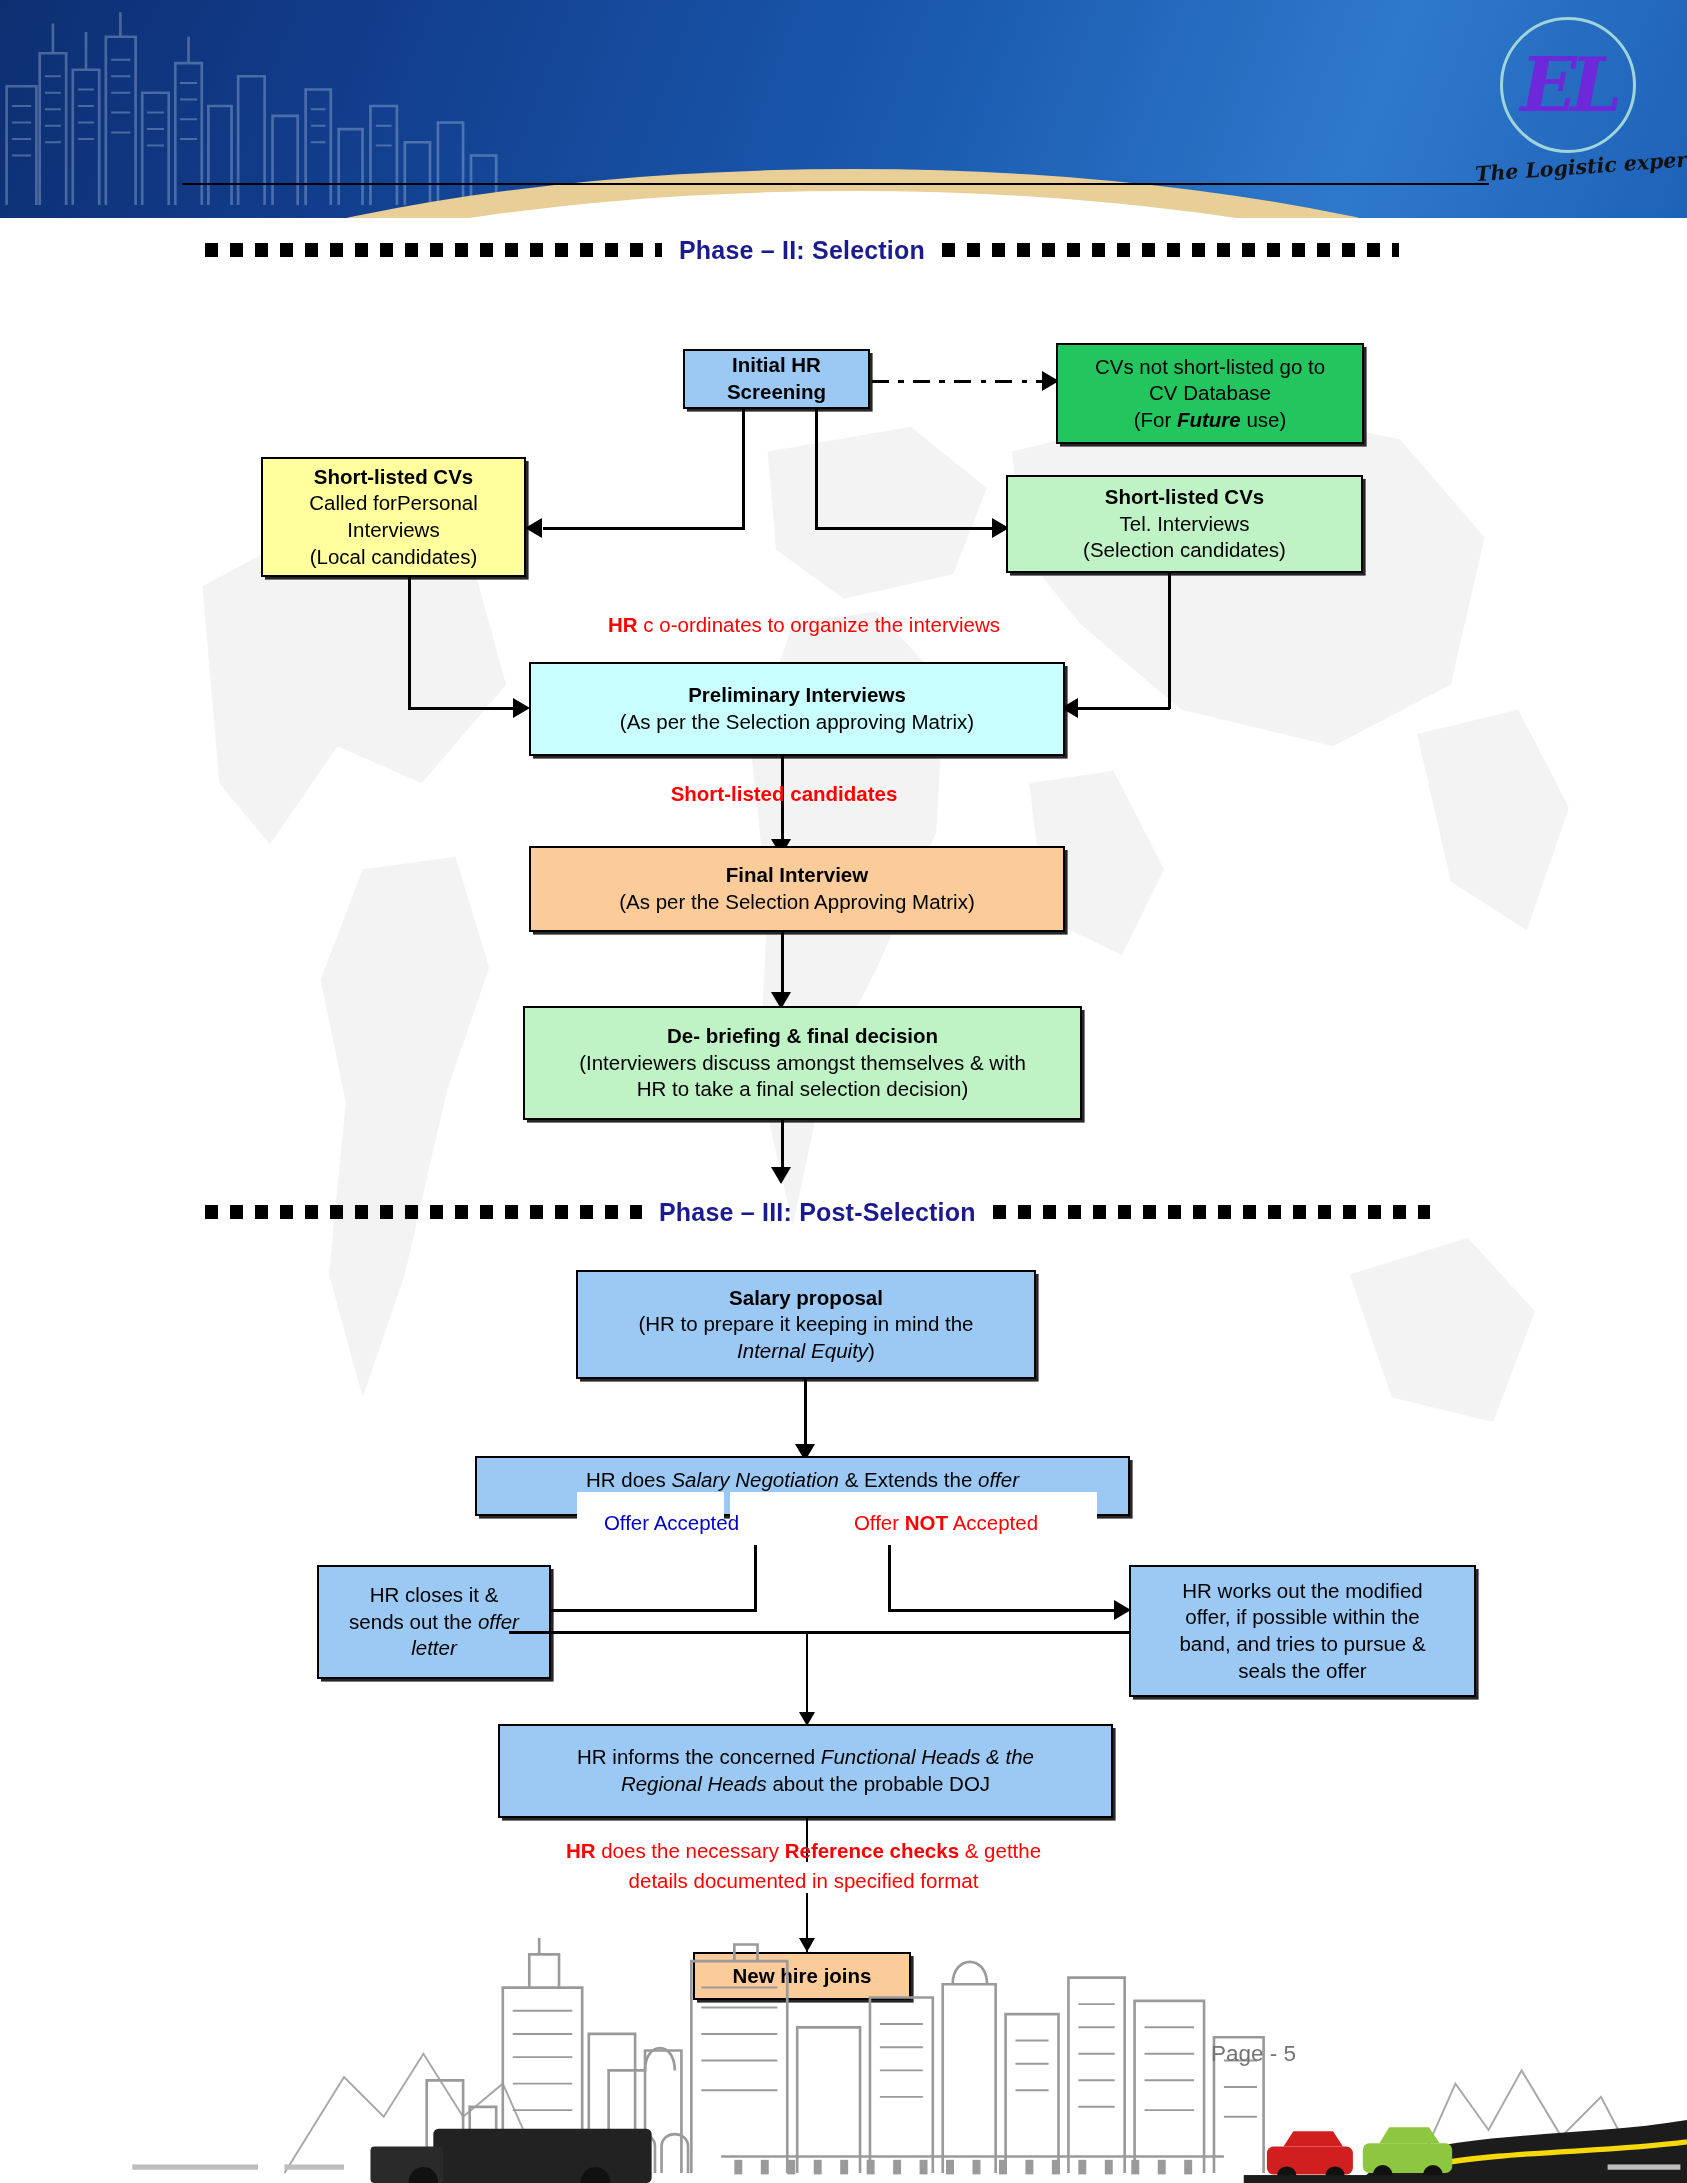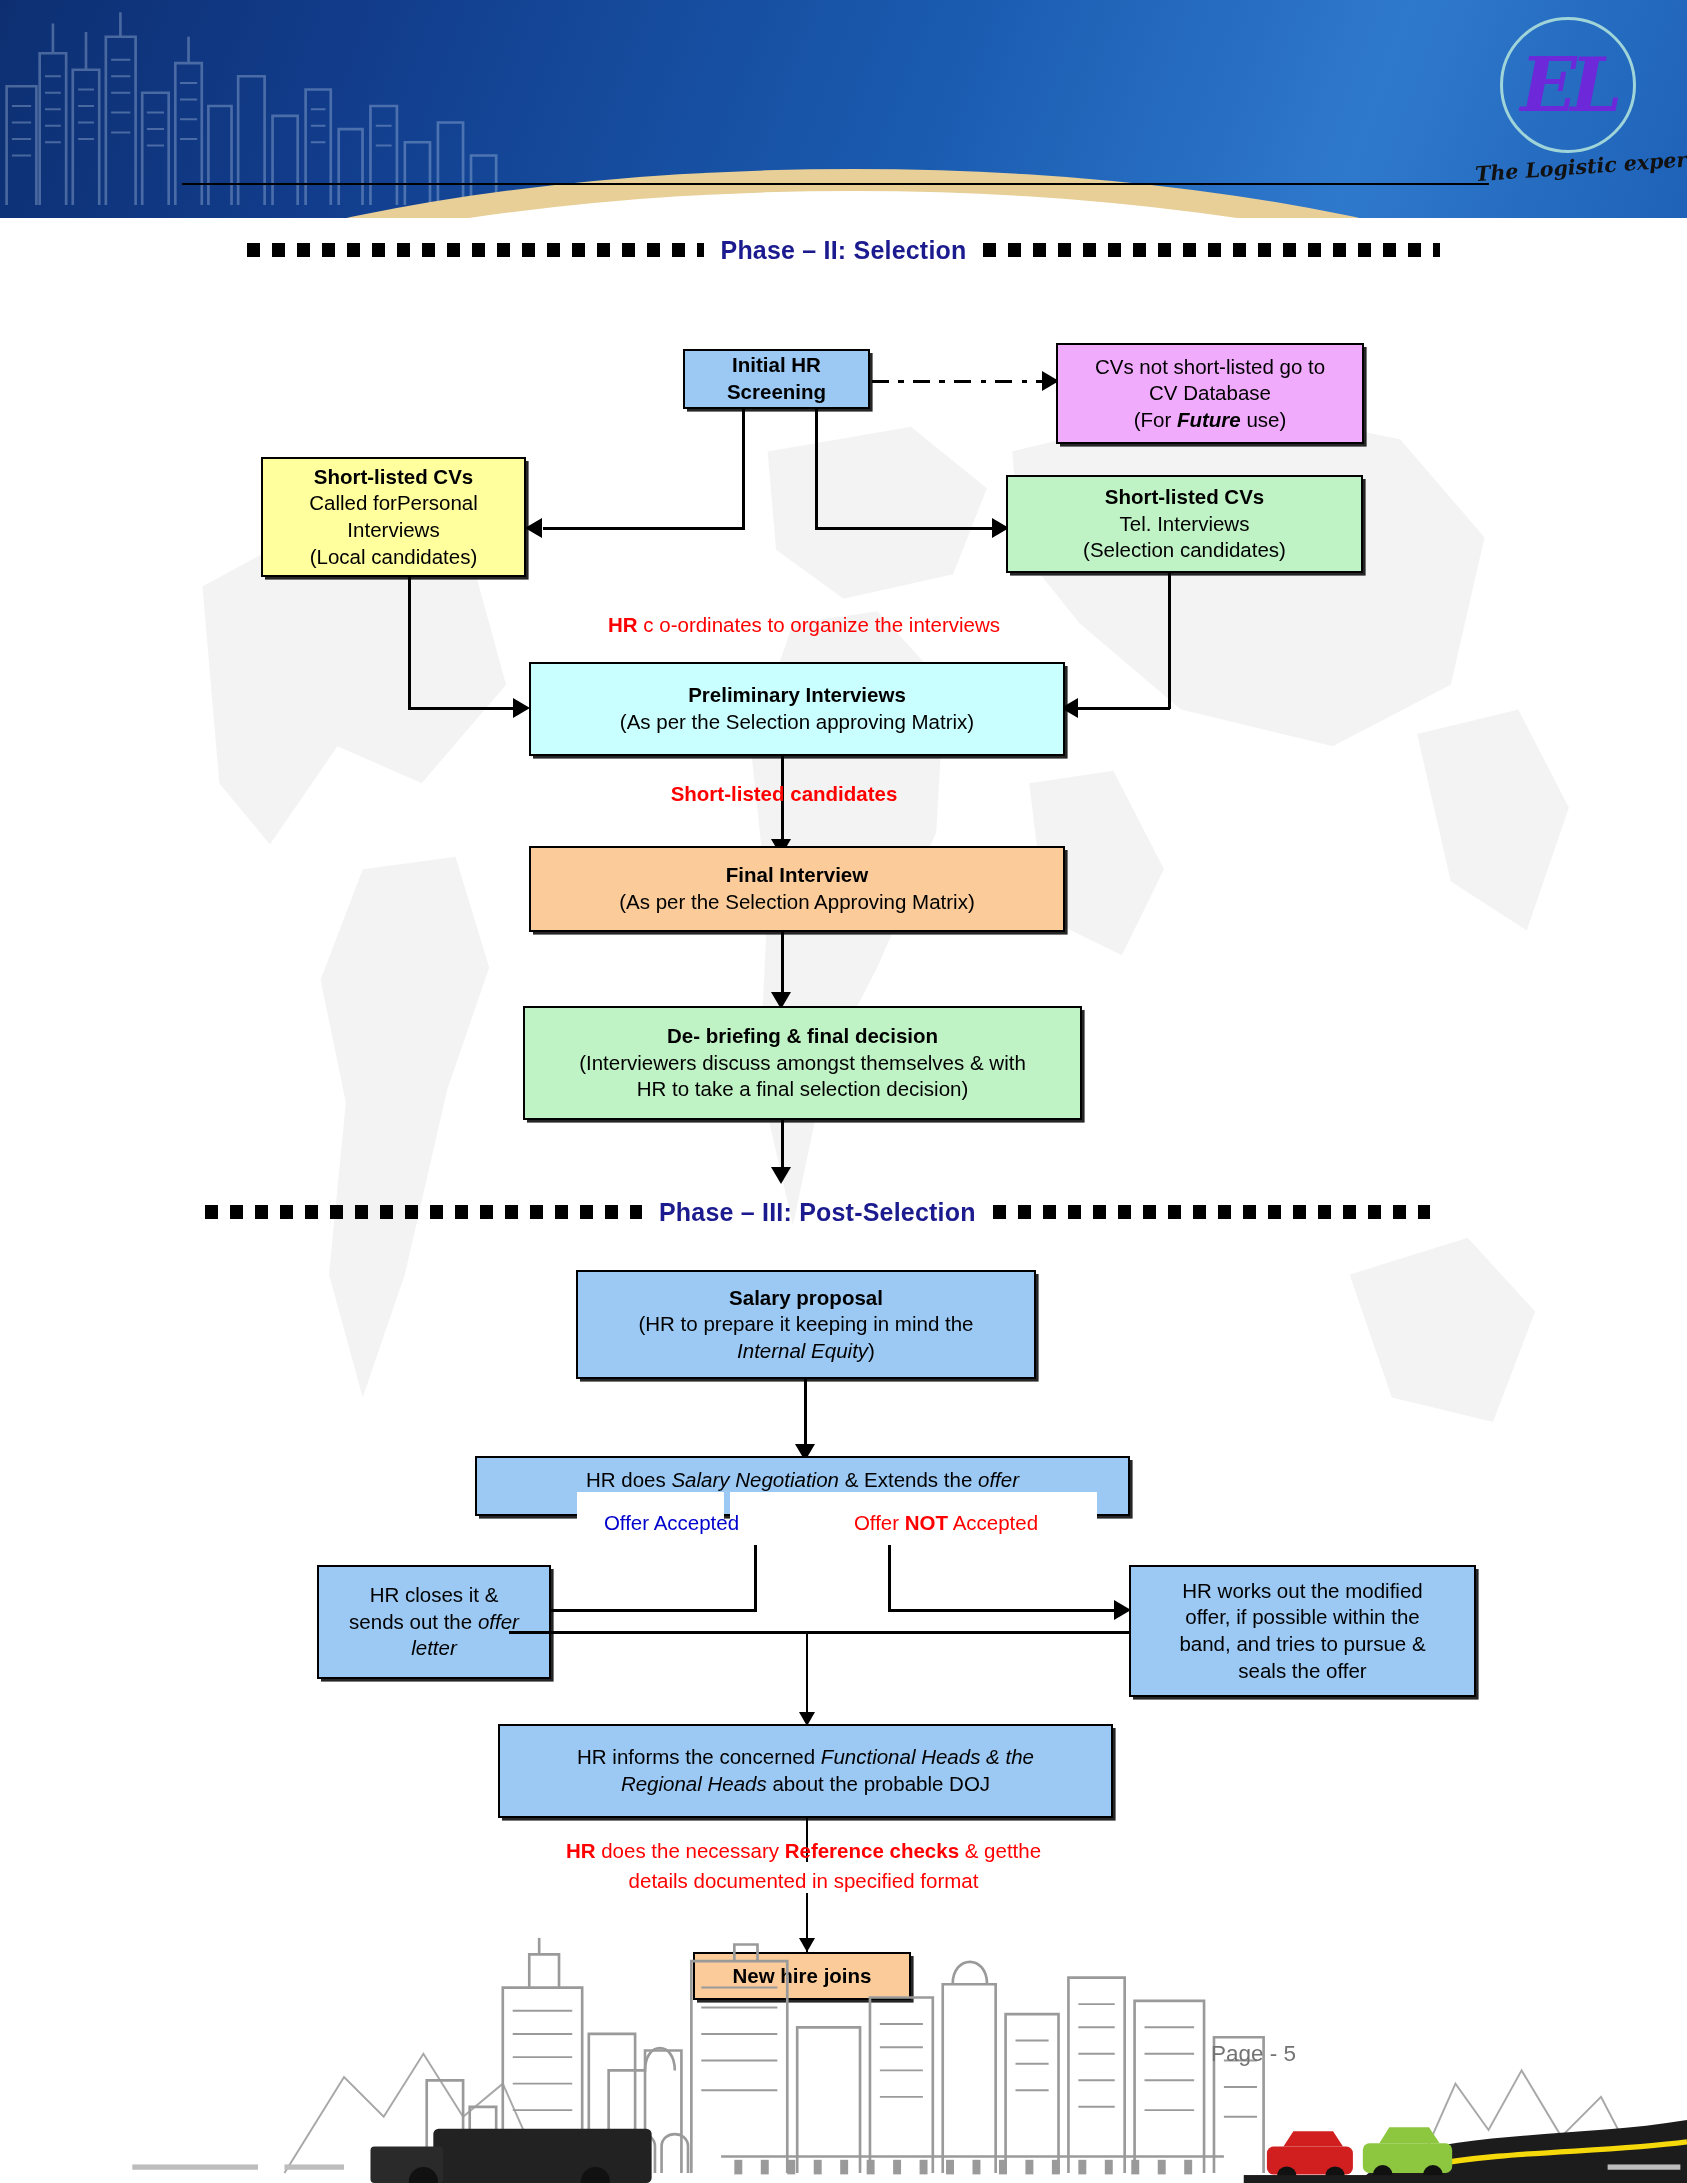--- a/index.html
+++ b/index.html
@@ -46,21 +46,21 @@
   .box{position:absolute;box-sizing:border-box;border:2px solid #000;
     box-shadow:3.3px 3.3px 0 -0.7px rgba(0,0,0,.85);
     display:flex;flex-direction:column;align-items:center;justify-content:center;
     text-align:center;font-size:20.5px;line-height:1.30;color:#000;padding:4px 6.6px;}
   .box .ttl{font-weight:bold;}
   .box .ln{display:block;}
   .ital{font-style:italic;}
   .bld{font-weight:bold;}
 
   .blue   {background:#9bc9f4;}
-  .grey   {background:#f0abfc;}
+  .grey   {background:#22c55e;}
   .yellow {background:#ffff9e;}
   .green  {background:#bff2c4;}
   .cyan   {background:#caffff;}
   .orange {background:#fbcb9a;}
 
   
   .cap{position:absolute;text-align:center;font-size:20.5px;line-height:1.3;white-space:nowrap;}
   .cap.red{color:#ff0000;}
   .cap.blue-t{color:#0000cc;}
 
@@ -144,21 +144,21 @@
       <path d="M215,265 L270,260 L290,305 L265,355 L240,430 L215,480 L195,430 L205,360 L190,310 Z"></path>
       <path d="M455,95 L540,85 L585,110 L565,145 L500,155 L460,135 Z"></path>
       <path d="M470,165 L520,160 L560,190 L555,250 L520,305 L490,345 L470,410 L450,350 L455,280 L445,215 Z"></path>
       <path d="M600,95 L720,75 L830,90 L880,130 L860,190 L790,215 L700,200 L640,165 L605,135 Z"></path>
       <path d="M840,210 L900,200 L930,240 L905,290 L860,270 Z"></path>
       <path d="M800,430 L870,415 L910,445 L885,490 L825,480 Z"></path>
       <path d="M610,230 L660,225 L690,265 L665,300 L620,285 Z"></path>
     </g>
   </svg>
 
-  <div class="phase" style="left:205px;top:235px;width:1277px;justify-content:center;">
+  <div class="phase" style="left:205px;top:235px;width:1277px;">
     <div class="dashline" style="width:457px;"></div>
     <div class="phase-label">Phase – II: Selection</div>
     <div class="dashline" style="width:457px;"></div>
   </div>
 
   <div class="box blue" style="left:683px;top:349px;width:187px;height:60px;">
     <span class="ttl">Initial HR</span>
     <span class="ttl">Screening</span>
   </div>
 

